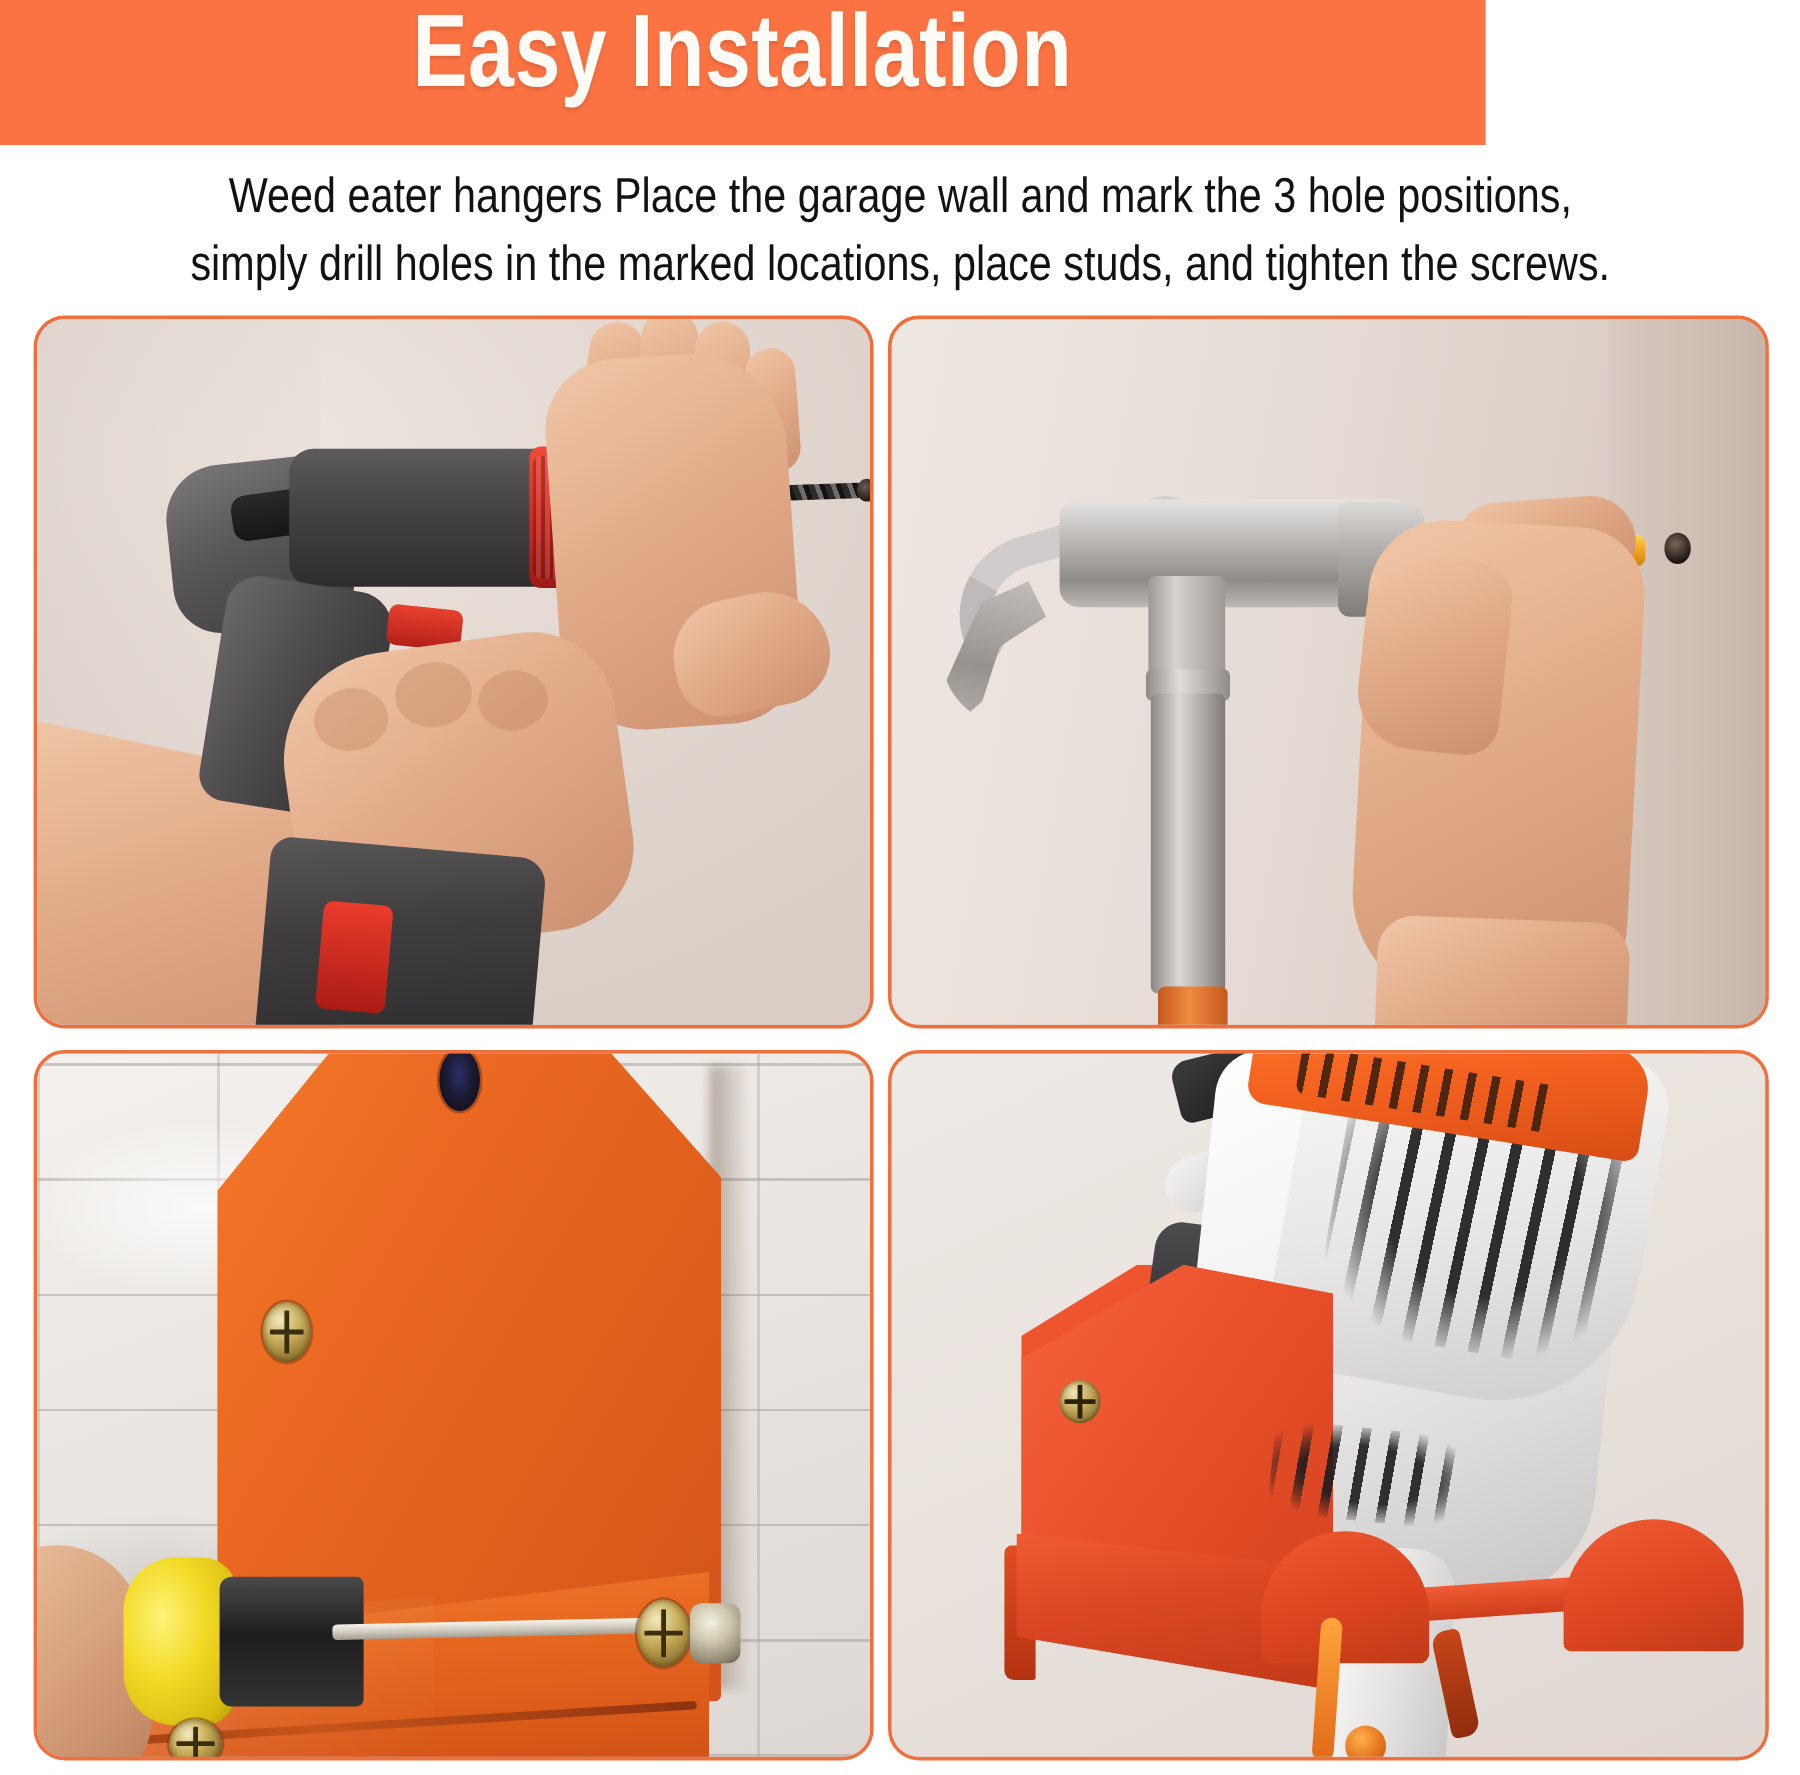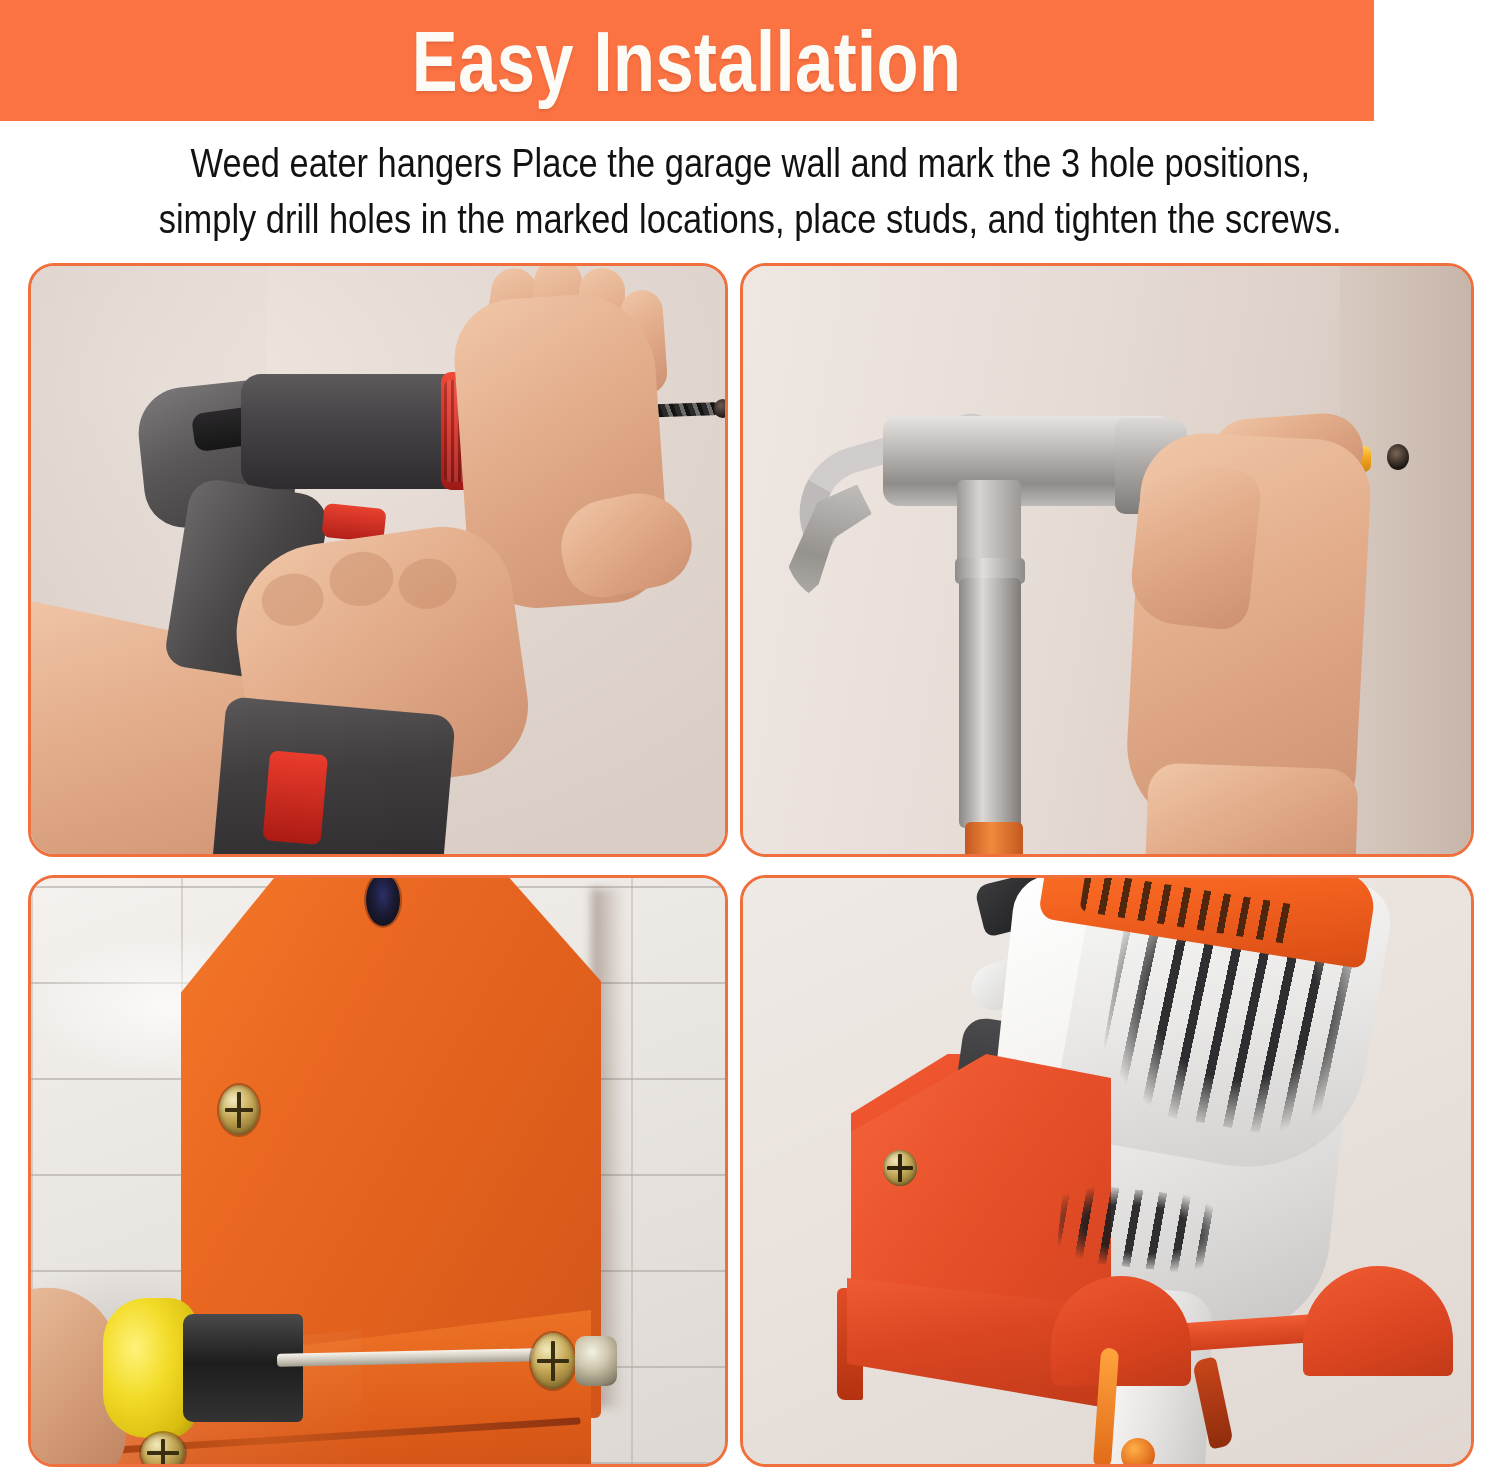--- a/index.html
+++ b/index.html
@@ -12,25 +12,24 @@
     height: 1479px;
     font-family: "Liberation Sans", sans-serif;
     overflow: hidden;
     position: relative;
   }
 
   
   .header-band {
     position: absolute;
     left: 0; top: 0;
-    width: 1374px;
+    width: 1238px;
     height: 121px;
     background: #fb7343;
     display: flex;
-    align-items: center;
     justify-content: center;
   }
   .header-title {
     color: #fdfbf6;
     font-family: "Liberation Sans Narrow", "Liberation Sans", sans-serif;
     font-size: 86px;
     font-weight: 700;
     letter-spacing: 0.5px;
     transform: scaleX(0.80);
     transform-origin: center center;

